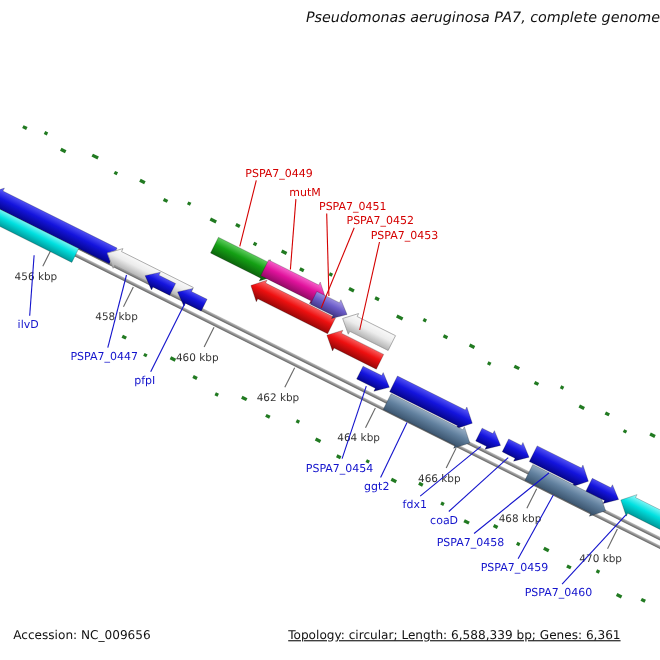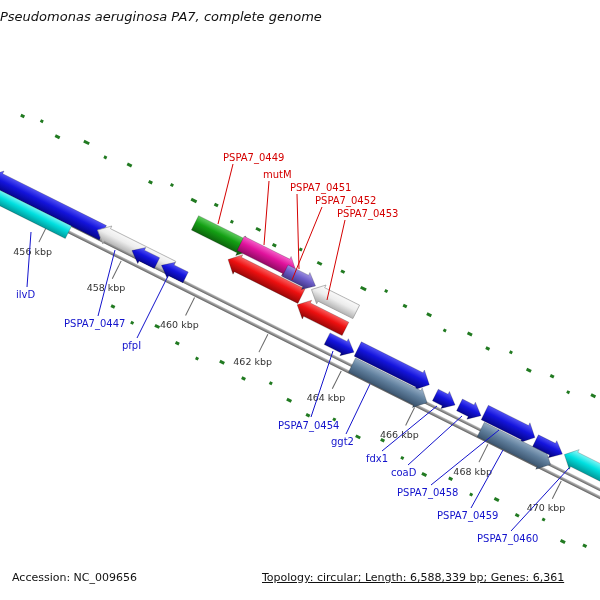--- a/index.html
+++ b/index.html
@@ -1,18 +1,18 @@
 <!DOCTYPE html>
 <html><head>
 <meta charset="utf-8">
 <style>
   html,body{margin:0;padding:0;background:#fff;}
   .stage{position:relative;width:600px;height:600px;background:#ffffff;overflow:hidden;
          font-family:"DejaVu Sans", sans-serif;}
-  .title{position:absolute;top:9px;left:0;width:100%;text-align:left;
+  .title{position:absolute;top:9px;left:0;width:100%;text-align:right;
          font-style:italic;font-size:13px;color:#111;}
   #map{position:absolute;left:0;top:0;}
   .tick-label{font-size:9.5px;fill:#333;font-family:"DejaVu Sans",sans-serif;}
   .gene-label{font-size:10px;font-family:"DejaVu Sans",sans-serif;}
   .statusbar span{position:absolute;font-size:11px;color:#111;white-space:nowrap;}
   #acc{left:12px;top:571px;}
   #topo{left:262px;top:571px;text-decoration:underline;}
 </style>
 </head>
 <body>

